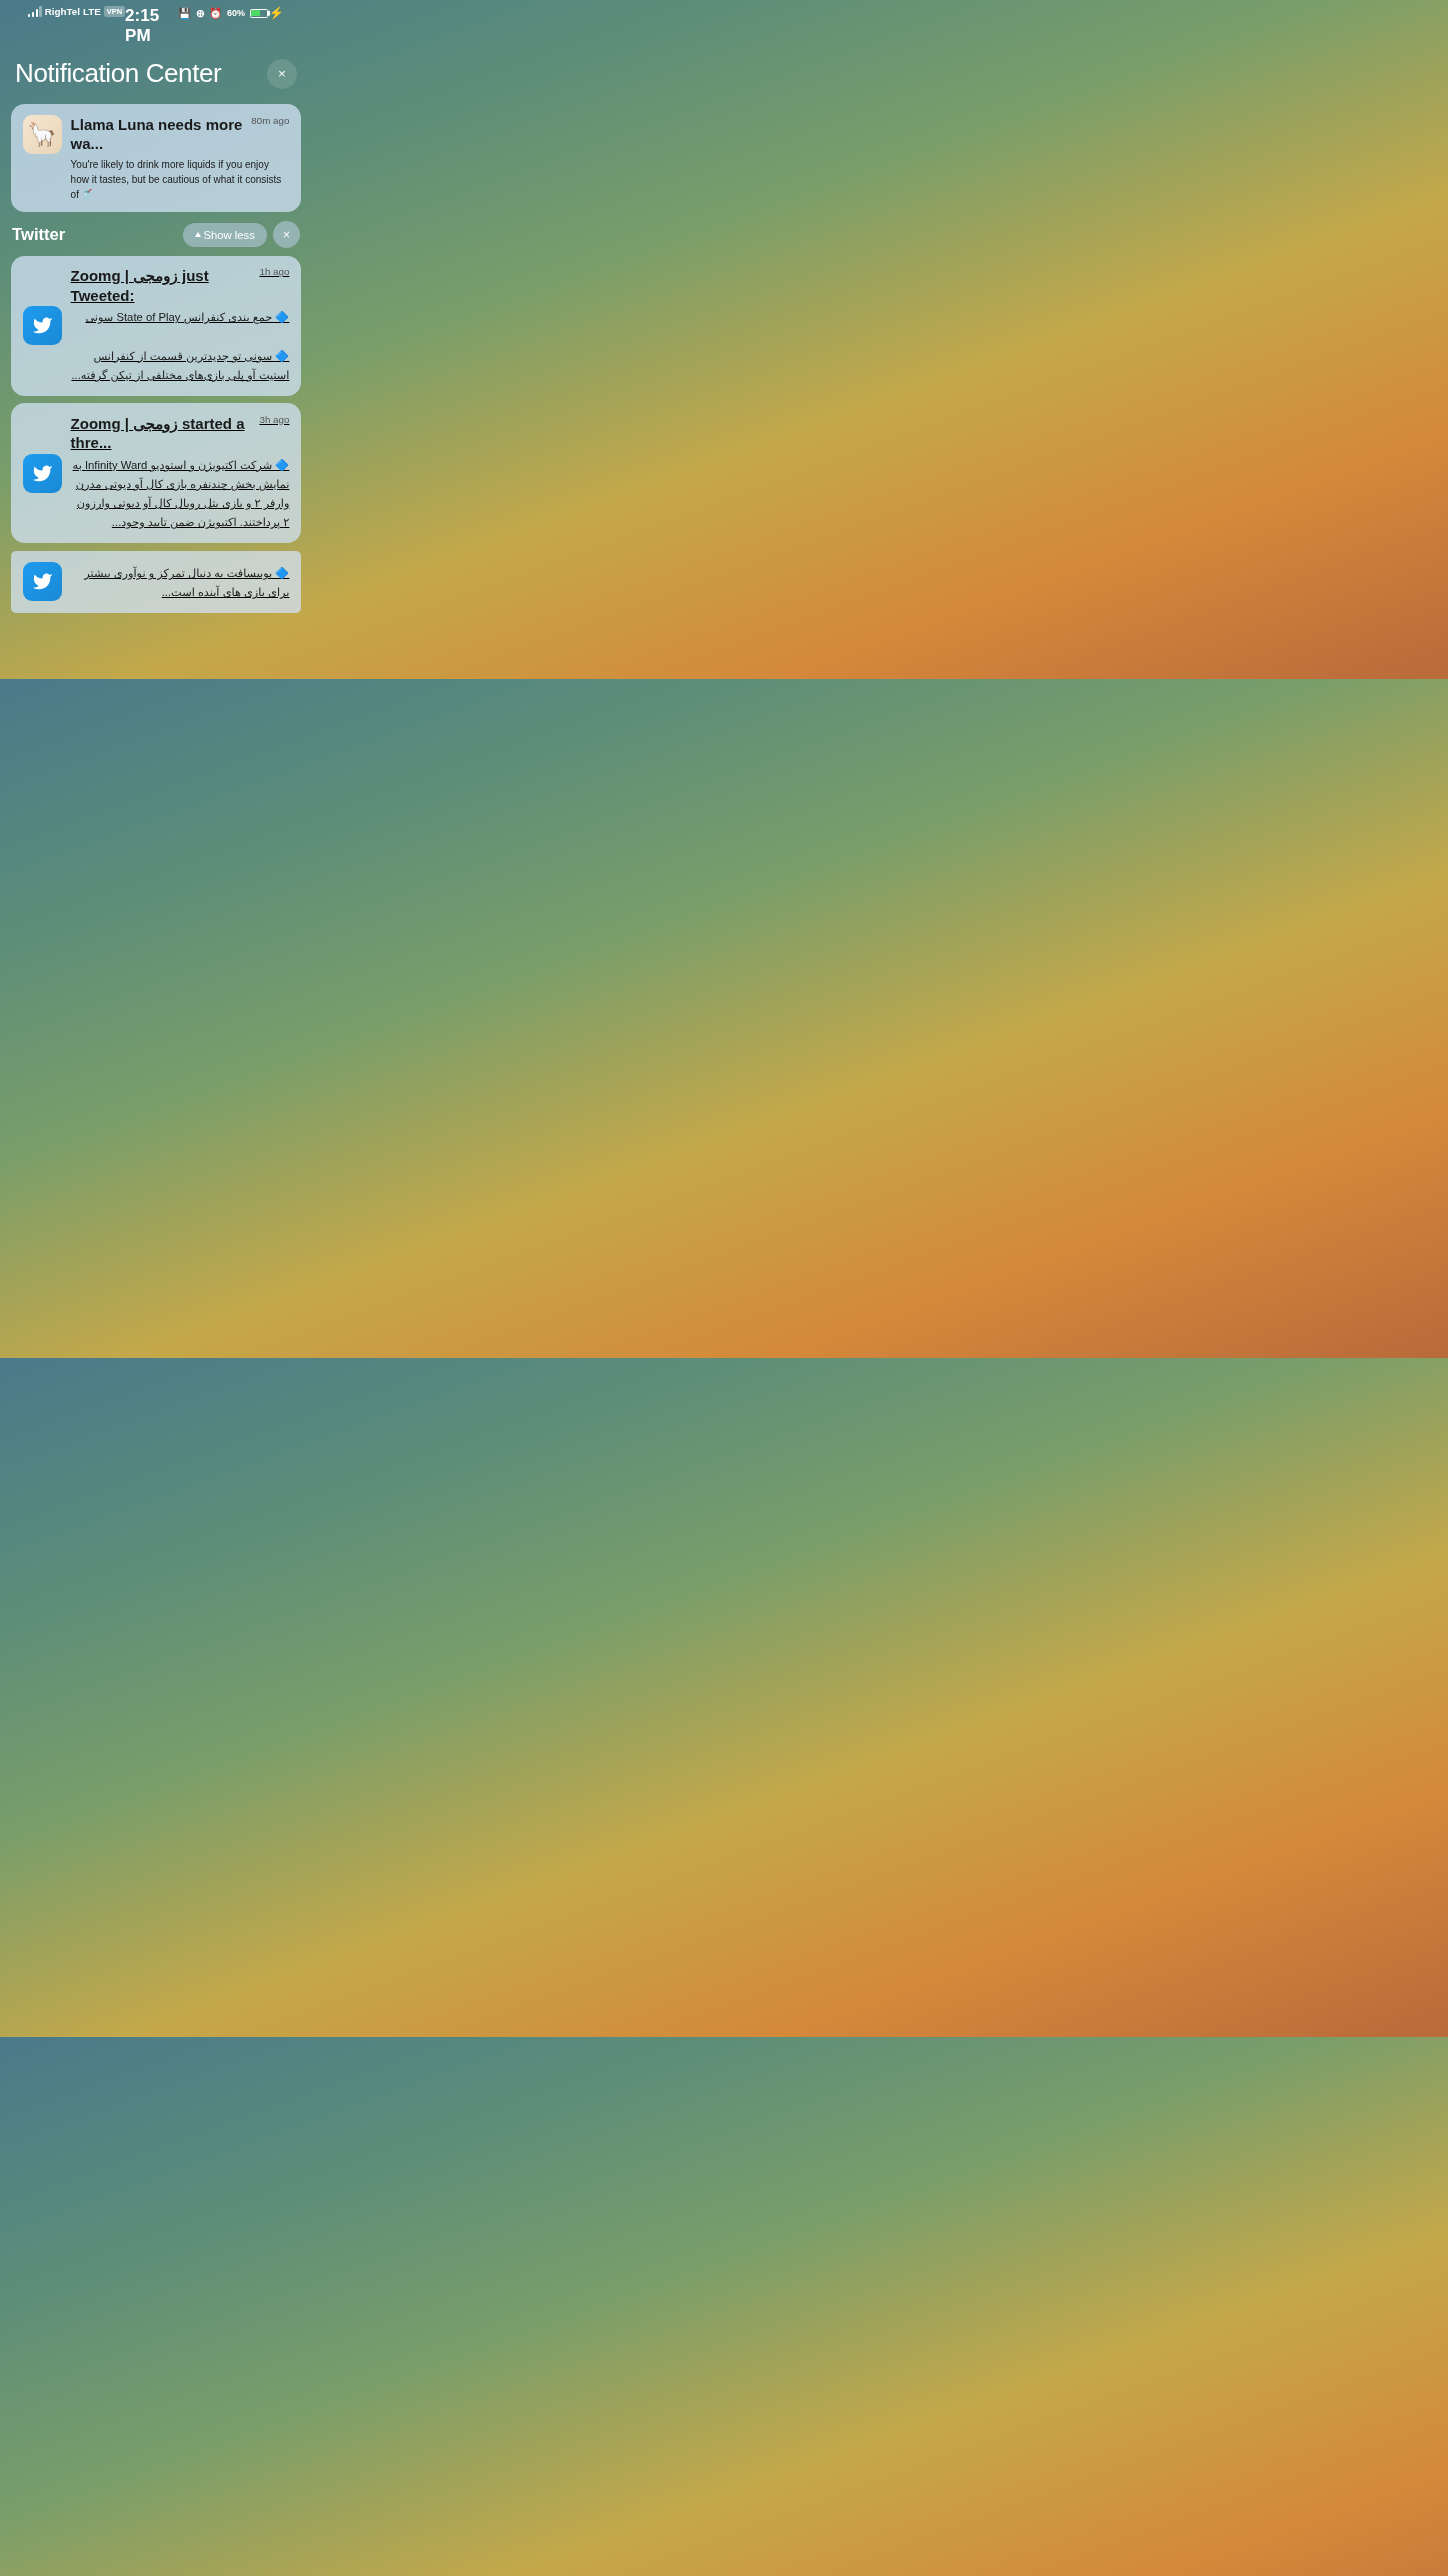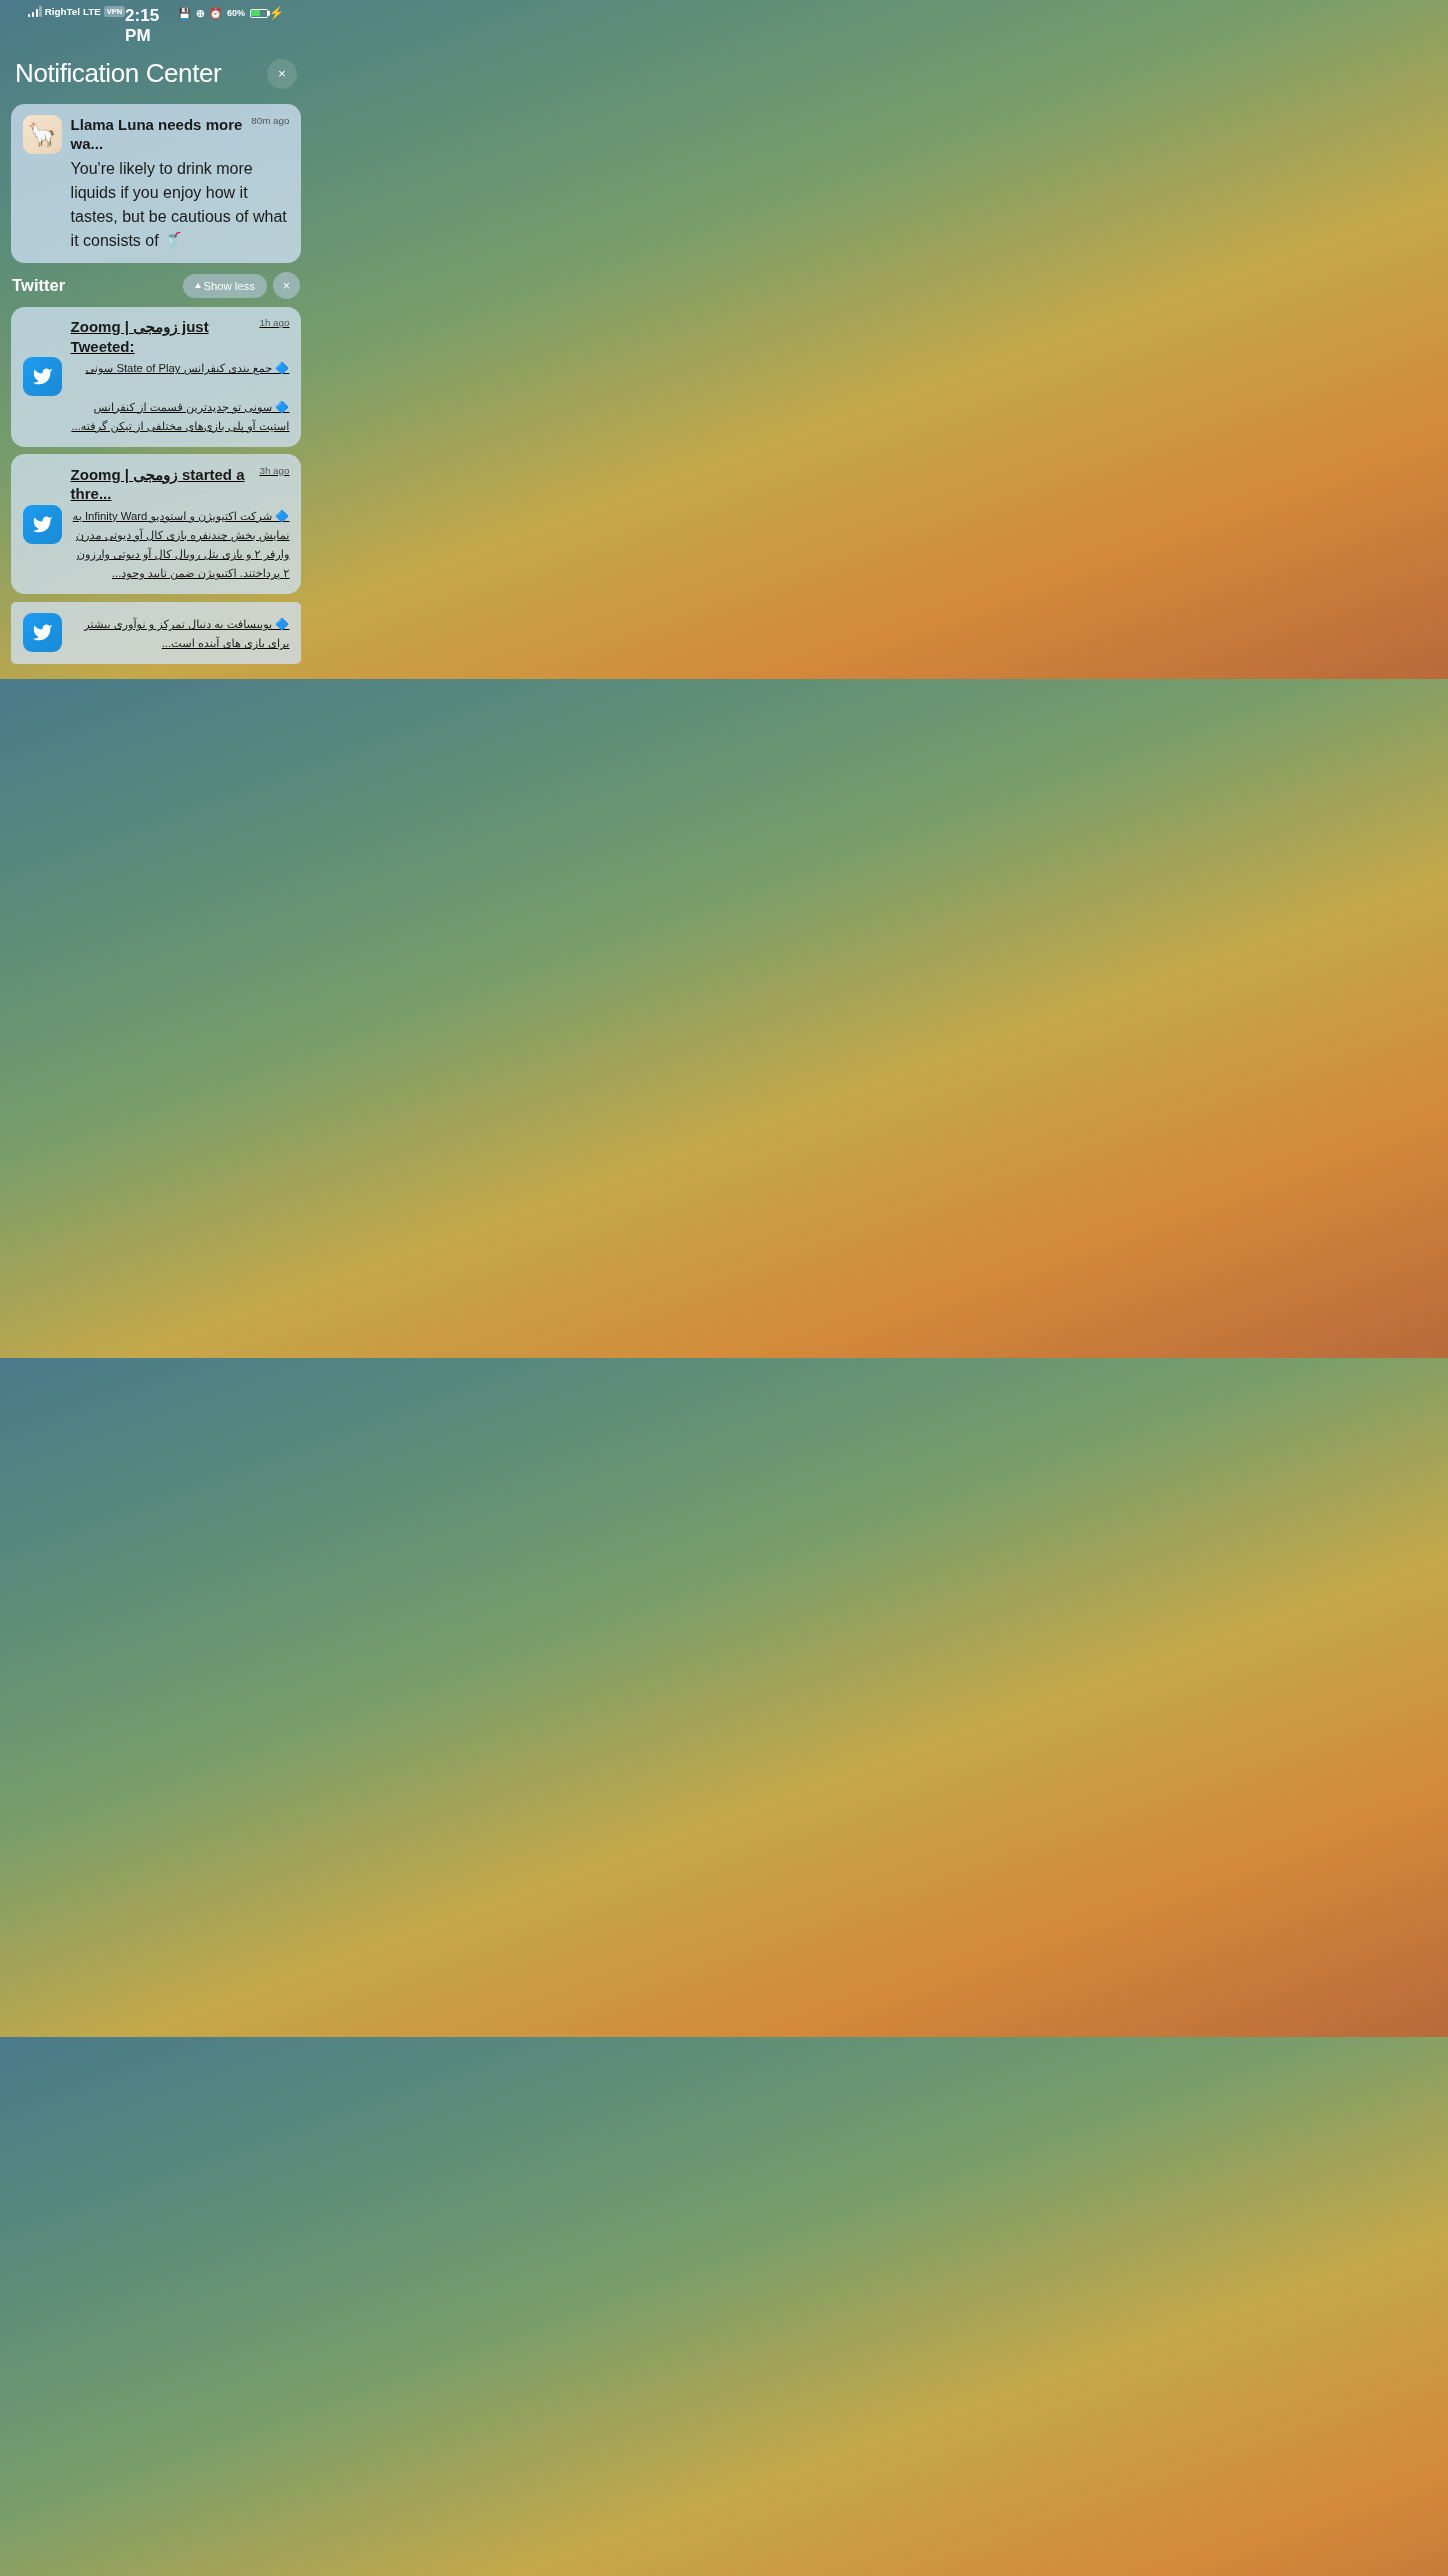--- a/index.html
+++ b/index.html
@@ -183,21 +183,21 @@
     }
 
     .notification-time {
       font-size: 9.8px;
       color: #555;
       white-space: nowrap;
       font-weight: 400;
     }
 
     .notification-body {
-      font-size: 16px;
+      font-size: 10px;
       color: #1a1a1a;
       line-height: 1.5;
     }
 
     
     .twitter-section {
       margin: 6px 10.6px 9px;
     }
 
     .twitter-section-header {

